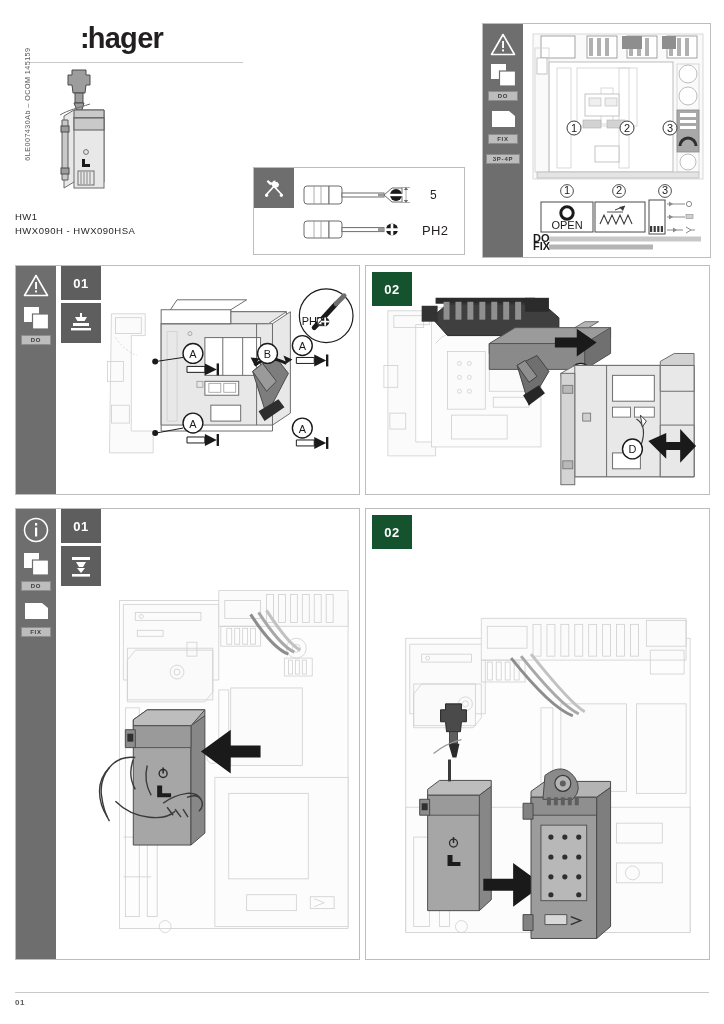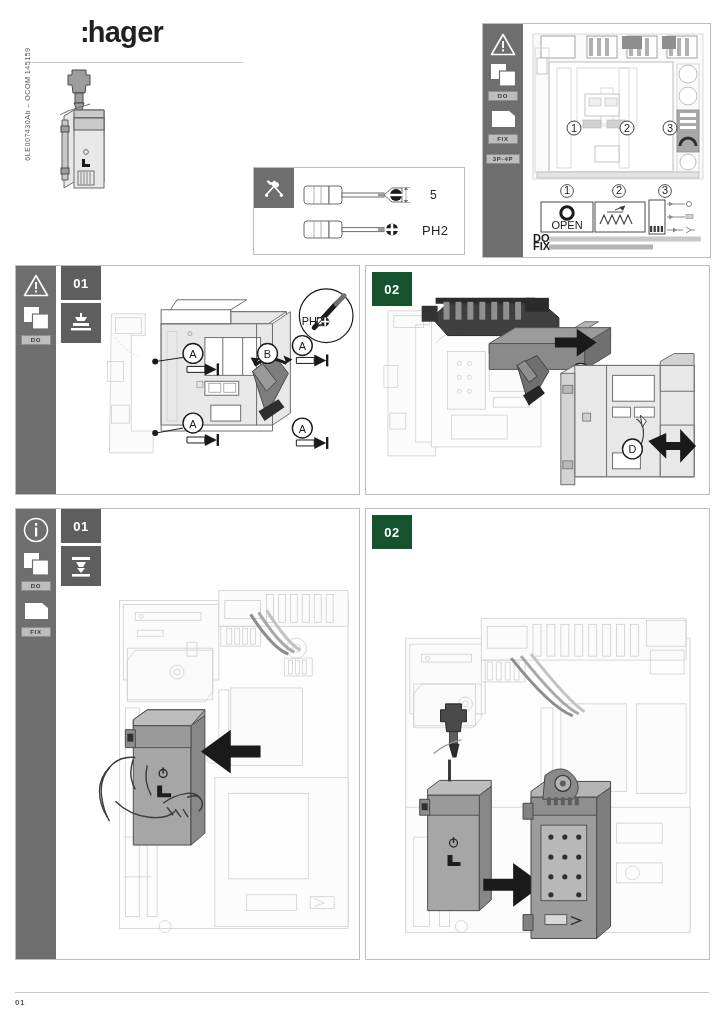--- a/index.html
+++ b/index.html
@@ -7,21 +7,21 @@
     width: 724px; height: 1024px;
     background: #ffffff;
     font-family: "Liberation Sans", sans-serif;
     color: #231f20;
     overflow: hidden;
   }
   .page { position: relative; width: 724px; height: 1024px; }
 
   
   .logo {
-    position: absolute; left: 80px; top: 16px;
+    position: absolute; left: 80px; top: 22px;
     font-size: 29px; font-weight: bold; letter-spacing: -0.7px;
     color: #231f20;
   }
   .logo .colon { letter-spacing: -2px; }
 
   .hdr-rule {
     position: absolute; left: 29px; top: 62px; width: 214px;
     border-top: 1px solid #c9c9c9;
   }
 
@@ -174,20 +174,24 @@
       <rect x="40" y="103" width="16" height="14" class="fl-lt" fill="#fff"></rect>
       <g stroke="#6d6d6d" stroke-width=".8">
         <line x1="43" y1="104" x2="43" y2="116"></line>
         <line x1="46" y1="104" x2="46" y2="116"></line>
         <line x1="49" y1="104" x2="49" y2="116"></line>
         <line x1="52" y1="104" x2="52" y2="116"></line>
       </g>
     </svg>
   </div>
 
+  <div class="prodname">
+    <div>HW1</div>
+    <div>HWX090H - HWX090HSA</div>
+  </div>
 
   <div class="tools">
     <div class="tools-tab">
       <svg width="24" height="24" viewBox="0 0 24 24">
         <g stroke="#ffffff" stroke-width="1.8" fill="none" stroke-linecap="round">
           <path d="M4 19 L15 7"></path>
           <path d="M20 19 L9 7"></path>
         </g>
         <path d="M13.5 4.5 a3.6 3.6 0 1 0 3.6 3.6 l-1.6 -1.6 -2 -0.4 z" fill="#ffffff"></path>
         <path d="M6.2 4 l3.6 3.6 -1.6 1.6 -3.6 -3.6 z" fill="#ffffff"></path>

